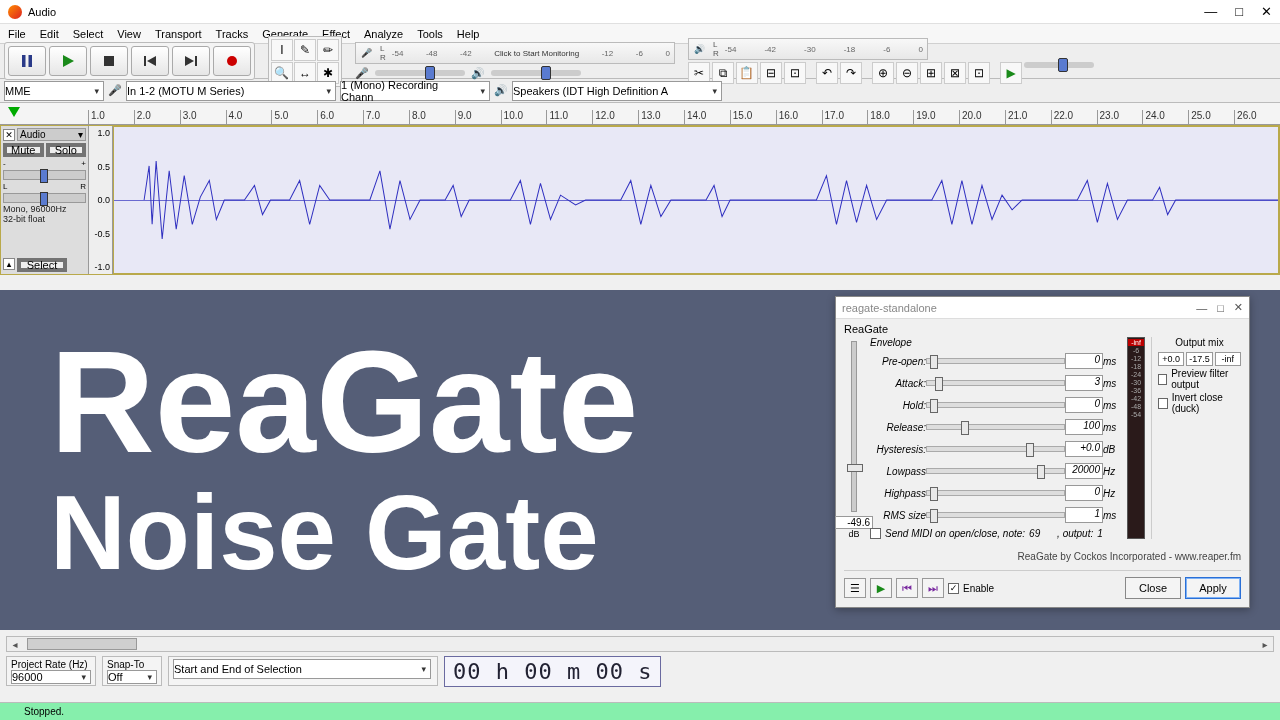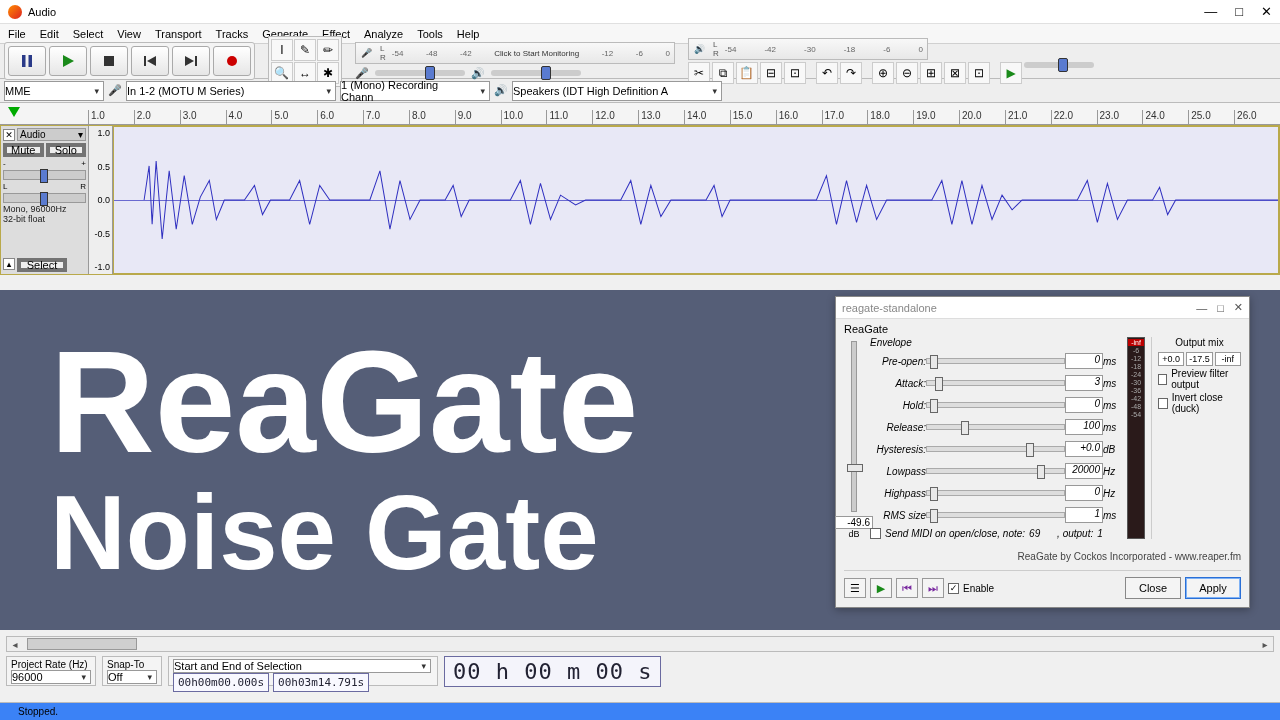--- a/index.html
+++ b/index.html
@@ -118,21 +118,21 @@
 .hscroll .arrow{width:16px;text-align:center;font-size:10px;color:#555;}
 .hscroll .thumb{ width:110px; height:12px; background:#cfcfcf; border:1px solid #999; margin-left:4px;}
 
 .bottombar { position:absolute; left:6px; right:6px; top:656px; height:40px; display:flex; gap:6px; align-items:flex-start;}
 .bgroup { border:1px solid #bbb; background:#f4f4f4; padding:2px 4px; height:30px; display:flex; flex-direction:column; justify-content:space-between;}
 .bgroup .glabel{ font-size:10px;}
 .numbox { font-family:monospace; background:#f8f8ff; border:1px solid #6a6aa0; padding:2px 4px; color:#223; font-size:13px;}
 .numbox.small{font-size:11px;}
 .bigtime { font-family:monospace; border:1px solid #6a6aa0; background:#f4f4fb; color:#223; font-size:22px; padding:2px 8px; letter-spacing:1px;}
 
-.status { position:absolute; left:0; bottom:0; right:0; height:18px; background:#3b82f6; border-top:1px solid #bbb; padding:0 18px; font-size:10px; display:flex; align-items:center;}
+.status { position:absolute; left:0; bottom:0; right:0; height:18px; background:#86efac; border-top:1px solid #bbb; padding:0 24px; font-size:10px; display:flex; align-items:center;}
 </style>
 </head>
 <body>
 
 <div class="titlebar">
   <div class="logo"></div>
   <div class="title">Audio</div>
   <div class="winbtns">
     <span>—</span>
     <span>□</span>
@@ -520,23 +520,19 @@
   <div class="bgroup" style="width:60px">
     <div class="glabel">Snap-To</div>
     <div class="sel" style="width:50px">
         <span>Off</span>
       </div>
   </div>
   <div class="bgroup" style="width:270px">
     <div class="sel" style="width:258px">
         <span>Start and End of Selection</span>
       </div>
-    <div style="display:flex;gap:4px">
-      <div class="numbox small">00h00m00.000s</div>
-      <div class="numbox small">00h03m14.791s</div>
-    </div>
   </div>
   <div class="bigtime">00 h 00 m 00 s</div>
 </div>
 
 <div class="status">
     <span>Stopped.</span>
   </div>
 
 </body></html>

